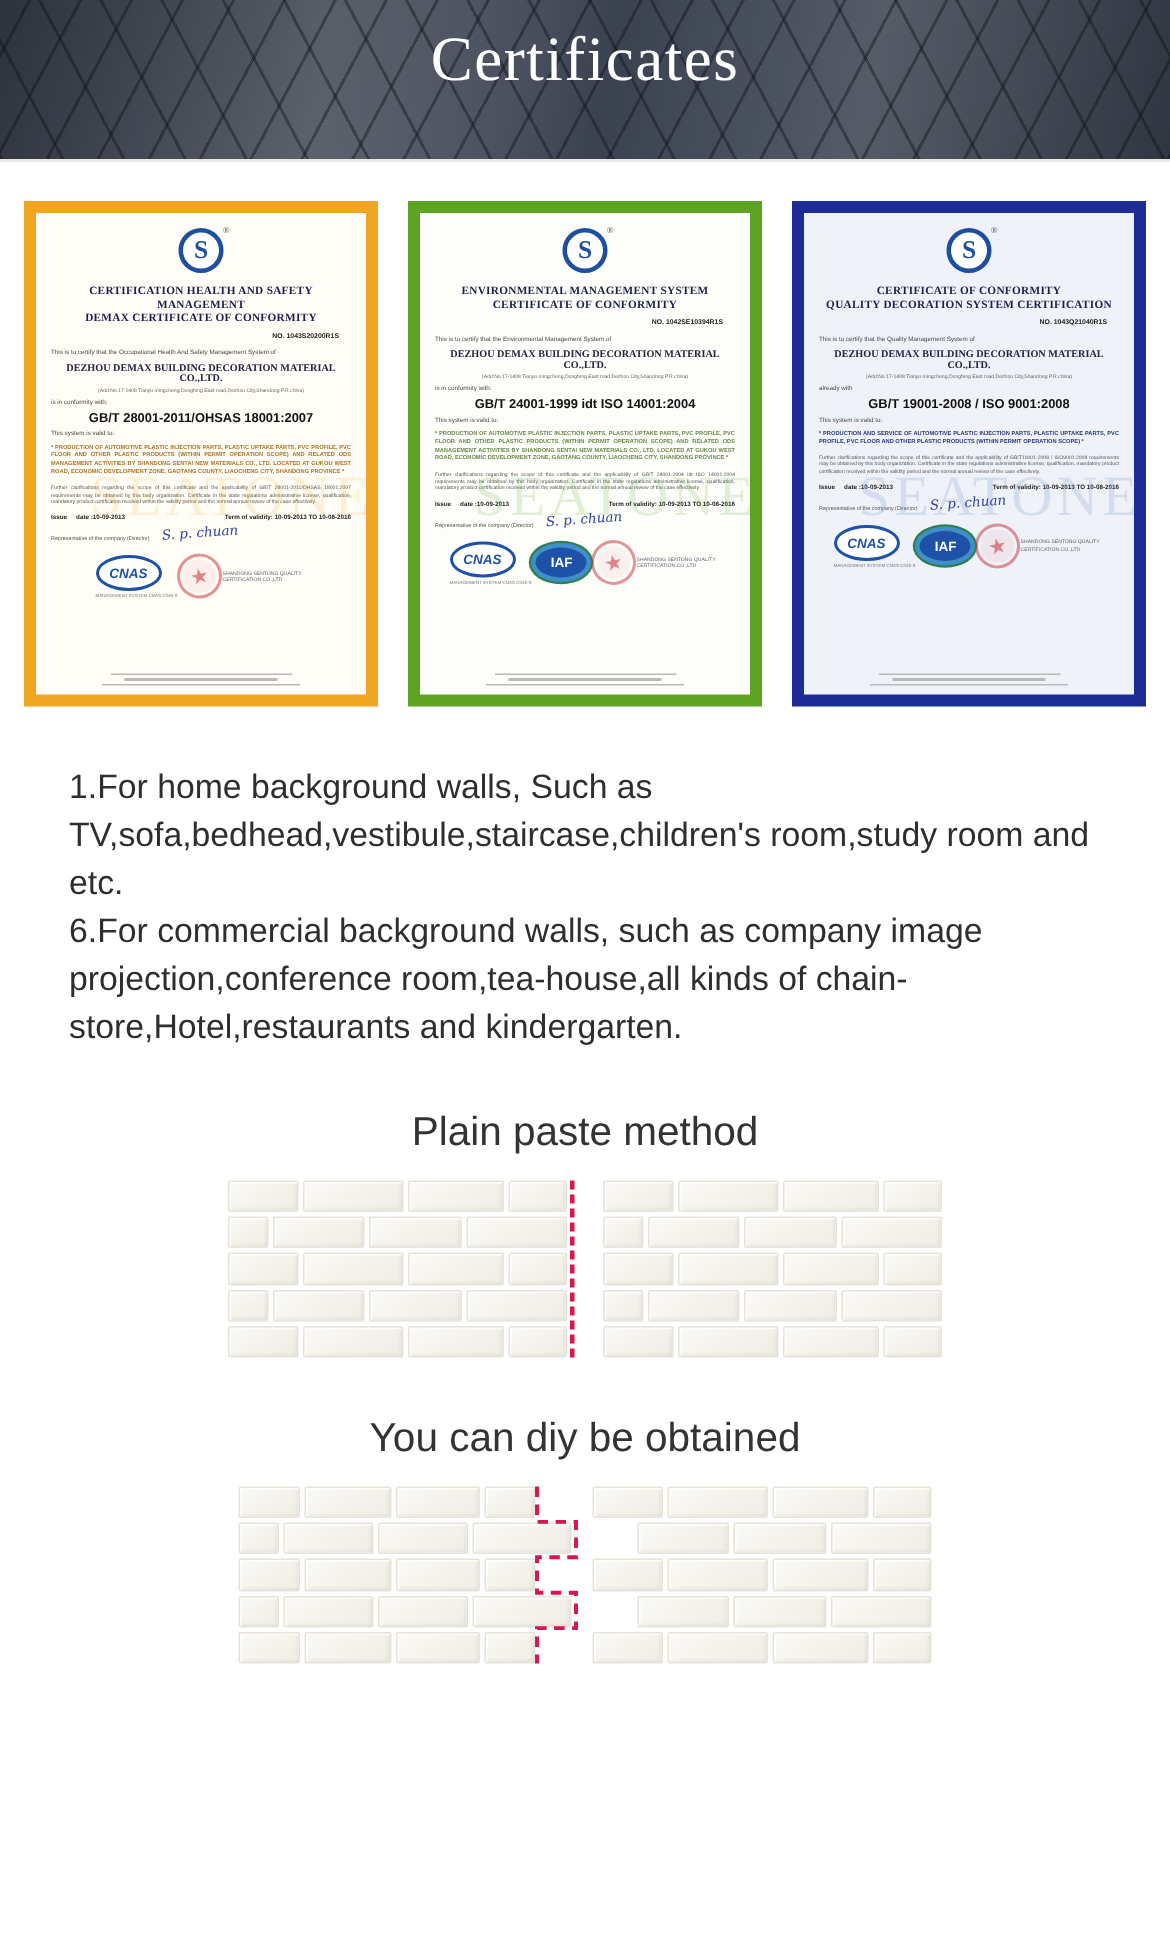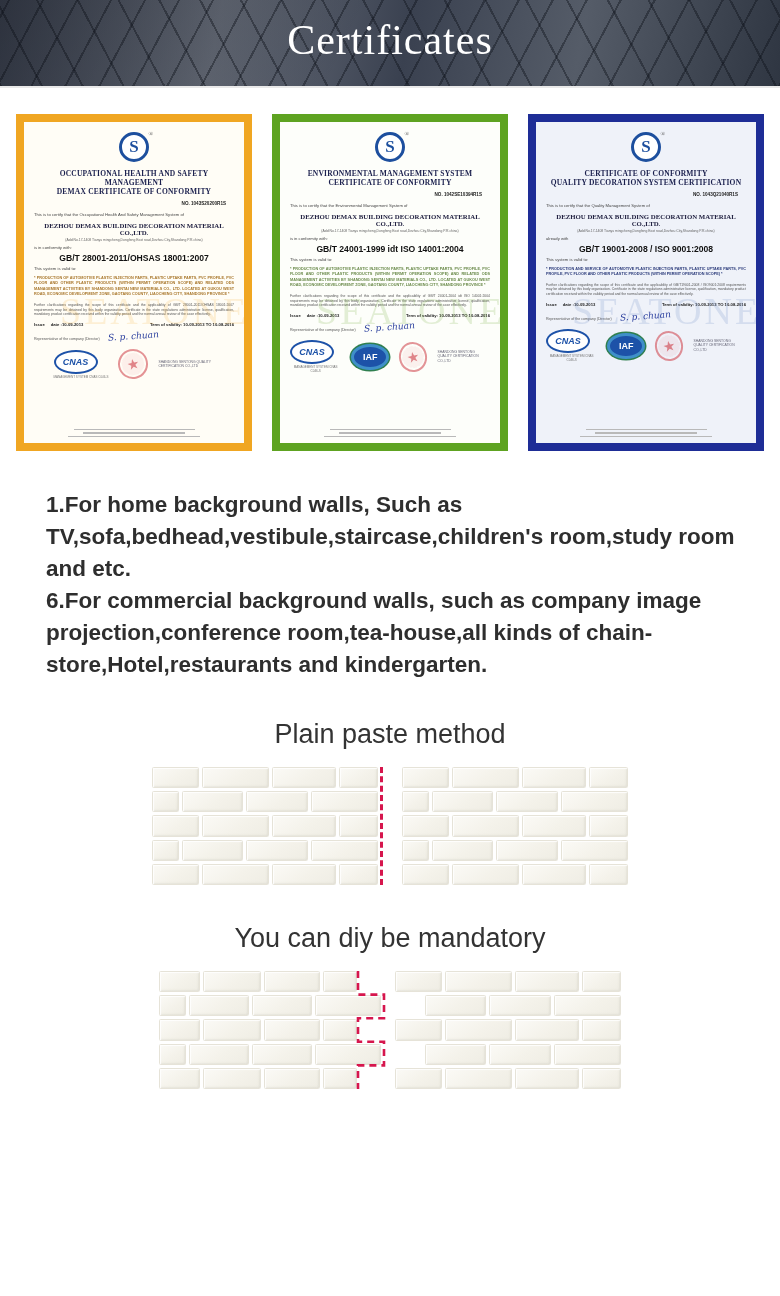--- a/index.html
+++ b/index.html
@@ -1,21 +1,21 @@
 <!DOCTYPE html>
 <html style="--accent: #d6164d;"><head>
 <meta charset="utf-8">
 <style>
   * { margin:0; padding:0; box-sizing:border-box; }
   html,body { width:780px; background:#ffffff; font-family:"Liberation Sans", sans-serif; }
   body { height:1296px; overflow:hidden; }
 
   
   .hero {
-    height:88px; position:relative; overflow:hidden;
+    height:108px; position:relative; overflow:hidden;
     background:
       linear-gradient(115deg, rgba(10,13,20,0.45), rgba(10,13,20,0) 45%),
       repeating-linear-gradient(62deg, rgba(12,16,24,0.40) 0 2px, transparent 2px 36px),
       repeating-linear-gradient(-62deg, rgba(12,16,24,0.40) 0 2px, transparent 2px 30px),
       linear-gradient(100deg, #4a5160 0%, #6a707c 28%, #3a4150 52%, #555c68 74%, #2f3642 100%);
     border-bottom:2px solid #e9e9e9;
   }
   .hero-title {
     position:absolute; left:0; right:0; top:16px; text-align:center;
     font-family:"Liberation Serif", serif; font-weight:400;
@@ -51,21 +51,21 @@
   .cert-address { margin-top:1.5px; font-size:3.4px; color:#666; }
   .cert-left { margin-top:3px; text-align:left; font-size:4.2px; color:#444; }
   .cert-standard { margin-top:3px; font-size:8.6px; font-weight:700; color:#111; }
   .cert-scope { margin-top:5px; text-align:justify; font-size:3.8px; line-height:5.6px; font-weight:700; color:var(--scope); }
   .cert-clar { margin-top:5px; text-align:justify; font-size:3.4px; line-height:4.8px; color:#555; }
   .cert-dates { margin-top:5px; display:flex; text-align:left; font-size:4.2px; font-weight:700; color:#222; gap:6px; }
   .cert-dates .grow { flex:1; }
   .cert-rep { margin-top:4px; display:flex; align-items:flex-end; gap:8px; text-align:left; }
   .rep-label { font-size:3.6px; color:#555; }
   .cert-sig { font-family:"DejaVu Serif", serif; font-style:italic; font-size:9px; color:#2b3f9e; transform:rotate(-4deg); }
-  .cert-logos { margin-top:8px; display:flex; align-items:center; justify-content:center; gap:10px; }
+  .cert-logos { margin-top:8px; display:flex; align-items:center; justify-content:center; gap:0; }
   .cnas {
     width:44px; height:24px; border:2px solid #1d52a8; border-radius:50%;
     color:#1d52a8; font-weight:700; font-style:italic; font-size:9px; line-height:20px;
     background:#fff;
   }
   .logo-sub { font-size:3px; color:#777; margin-top:1px; }
   .iaf {
     width:40px; height:26px; border-radius:50%; background:#1d52a8;
     border:3px solid #3f8fc9; box-shadow:0 0 0 1.5px #2f7f4f;
     color:#fff; font-weight:700; font-size:9px; line-height:20px;
@@ -79,21 +79,21 @@
   .certifier { width:56px; font-size:3.4px; line-height:4.6px; color:#667; text-align:left; }
   .micro-lines { position:absolute; bottom:6px; left:0; right:0; }
   .micro-lines i { display:block; margin:2px auto 0; height:1.5px; background:#b9b9b9; }
   .micro-lines i:nth-child(1){ width:55%; }
   .micro-lines i:nth-child(2){ width:46%; }
   .micro-lines i:nth-child(3){ width:60%; }
 
   
   .app-fields { width:706px; margin:38px 0 0 46px; color:#2e2e2e; }
   .app-fields h2 { font-size:23px; font-weight:700; color:#1c1c1c; margin-bottom:4px; }
-  .app-fields p { font-size:22.5px; line-height:32px; font-weight:700; }
+  .app-fields p { font-size:22.5px; line-height:32px; font-weight:400; }
 
   
   .method-h { margin-top:38px; text-align:center; font-size:27px; color:#333; font-weight:400; }
   .panels-row { display:flex; justify-content:center; align-items:flex-start; margin-top:17px; }
 
   .panel { width:226px; height:118px; display:flex; flex-direction:column; gap:3px; position:relative; }
   .panel.narrow { width:198px; }
   .brick-row { flex:1; display:flex; gap:3px; }
   .brick {
     background:linear-gradient(145deg, #fbfaf6 0%, #f4f2ea 55%, #efede4 100%);
@@ -122,21 +122,21 @@
 
 <div class="certs">
 
   <div class="cert" id="cert-0" style="--theme: #f0a622; --paper: #fffdf6; --scope: #a8762a; --wm: rgba(240,170,40,0.16);">
     <div class="cert-inner">
       <div class="watermark">SEATONE</div>
       <div class="seal">
         <span class="seal-s">S</span><span class="seal-r">®</span>
       </div>
       <div class="cert-title">
-        <div>OCCUPATIONAL HEALTH AND SAFETY MANAGEMENT</div>
+        <div>CERTIFICATION HEALTH AND SAFETY MANAGEMENT</div>
         <div>DEMAX CERTIFICATE OF CONFORMITY</div>
       </div>
       <div class="cert-no">NO. 1043S20200R1S</div>
       <div class="cert-certify">This is to certify that the Occupational Health And Safety Management System of</div>
       <div class="cert-company">DEZHOU DEMAX BUILDING DECORATION MATERIAL CO.,LTD.</div>
       <div class="cert-address">(Add:No.17-1408 Tianyu mingcheng,Dongfeng East road,Dezhou City,Shandong P.R.china)</div>
       <div class="cert-left">is in conformity with:</div>
       <div class="cert-standard">GB/T 28001-2011/OHSAS 18001:2007</div>
       <div class="cert-left">This system is valid to:</div>
       <div class="cert-scope">* PRODUCTION OF AUTOMOTIVE PLASTIC INJECTION PARTS, PLASTIC UPTAKE PARTS, PVC PROFILE, PVC FLOOR AND OTHER PLASTIC PRODUCTS (WITHIN PERMIT OPERATION SCOPE) AND RELATED ODS MANAGEMENT ACTIVITIES BY SHANDONG SENTAI NEW MATERIALS CO., LTD. LOCATED AT GUKOU WEST ROAD, ECONOMIC DEVELOPMENT ZONE, GAOTANG COUNTY, LIAOCHENG CITY, SHANDONG PROVINCE *</div>
@@ -325,21 +325,21 @@
       </div>
       <div class="brick-row">
         <div class="brick" style="flex-grow: 21;"></div>
         <div class="brick" style="flex-grow: 30;"></div>
         <div class="brick" style="flex-grow: 29;"></div>
         <div class="brick" style="flex-grow: 17;"></div>
       </div>
     </div>
 </div>
 
-<div class="method-h">You can diy be mandatory</div>
+<div class="method-h">You can diy be obtained</div>
 <div class="panels-row">
   <div class="panel narrow">
     <svg class="zigzag" viewBox="0 0 34 118">
       <path d="M4 0 V23.6 H30 V47.2 H4 V70.8 H30 V94.4 H4 V118"></path>
     </svg>
   <div class="brick-row">
         <div class="brick" style="flex-grow: 21;"></div>
         <div class="brick" style="flex-grow: 30;"></div>
         <div class="brick" style="flex-grow: 29;"></div>
         <div class="brick" style="flex-grow: 17;"></div>

